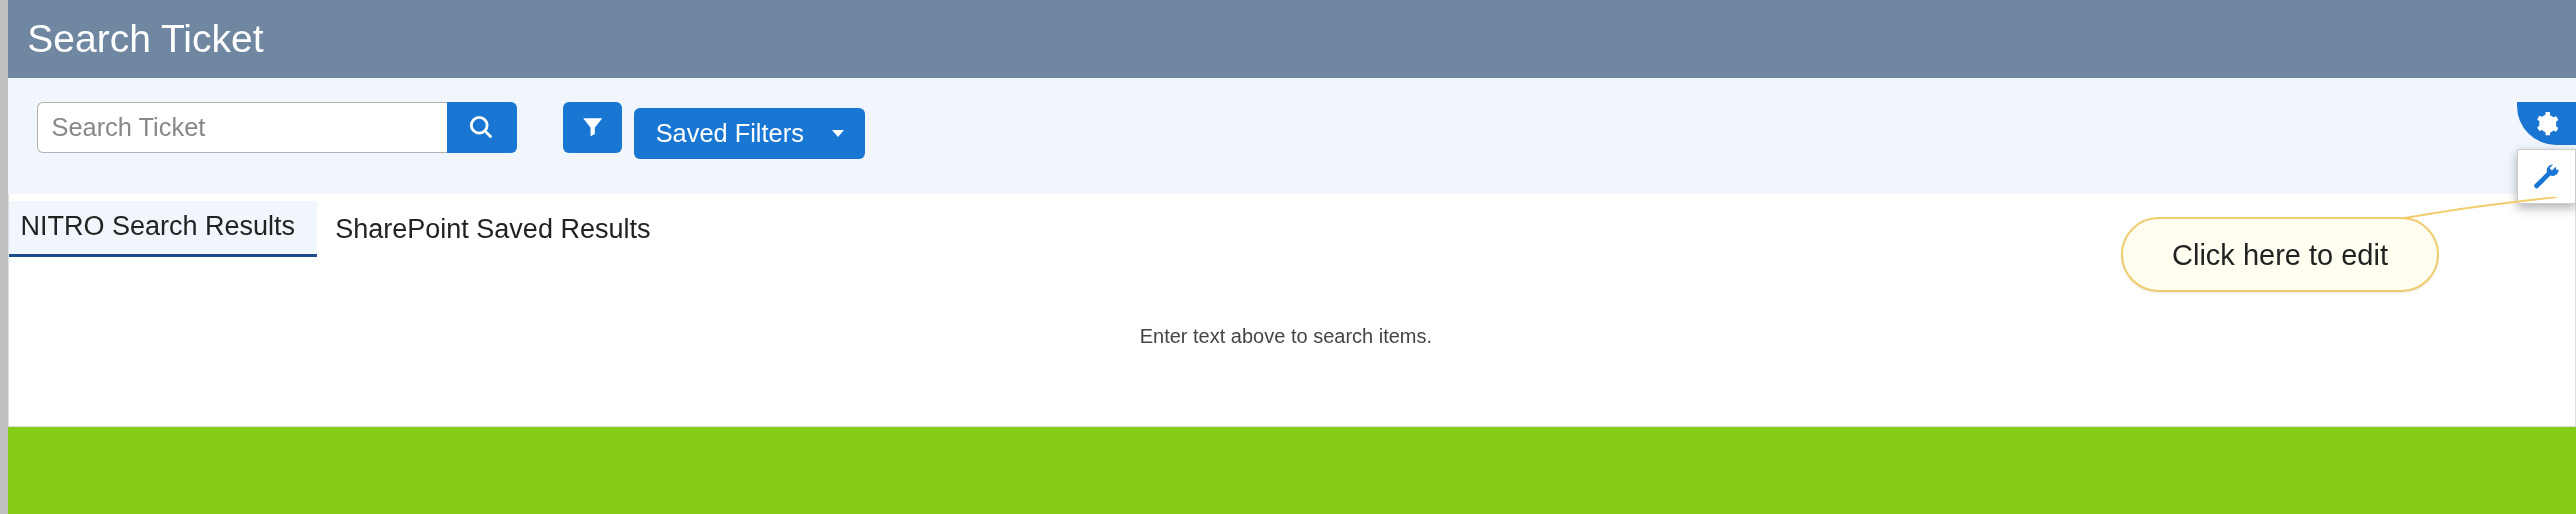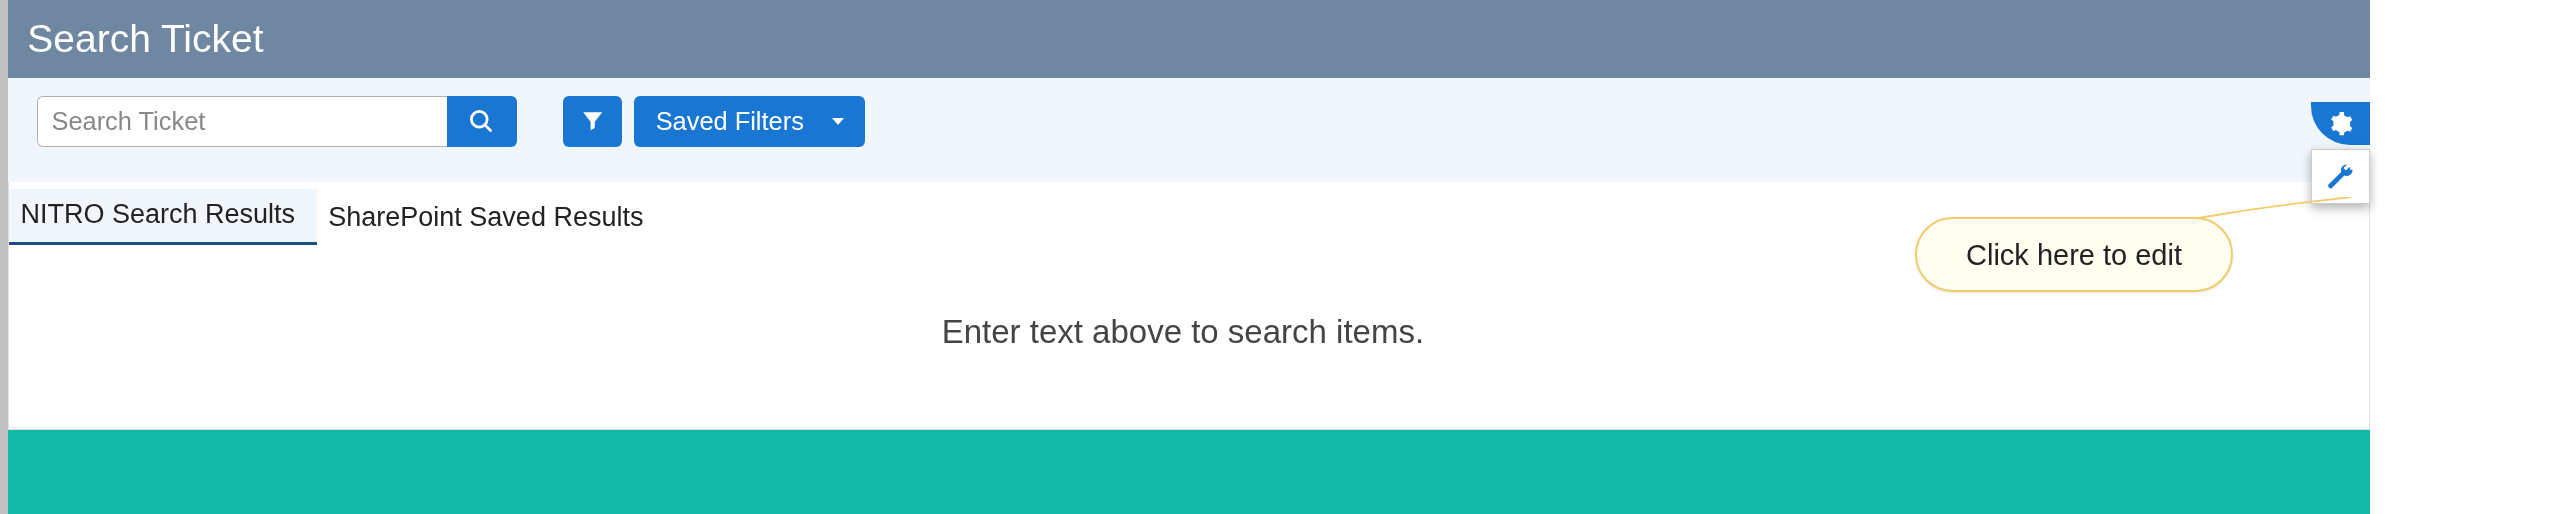--- a/index.html
+++ b/index.html
@@ -1,17 +1,17 @@
 <!DOCTYPE html>
 <html><head>
 <meta charset="utf-8">
 <style>
   * { box-sizing: border-box; }
   html, body { margin:0; padding:0; font-family: "Segoe UI", Arial, sans-serif; background:#fff; }
-  .viewport { position:relative; width:2370px; height:514px; background:#14b8a6; }
+  .viewport { position:relative; width:2576px; height:514px; background:#84cc16; }
   .left-bar { position:absolute; left:0; top:0; width:7.8px; height:514px; background:#c0c0c0; }
   .panel { position:absolute; left:7.8px; top:0; right:0; }
   .header {
     background:#6f87a0;
     color:#fff;
     height:78px;
     padding:0 19.5px;
     display:flex;
     align-items:center;
     font-size:39px;
@@ -45,54 +45,55 @@
     border-radius:5.9px;
     display:flex;
     align-items:center;
     justify-content:center;
     cursor:pointer;
     font-size:25.4px;
     padding:0 17.6px;
   }
   .btn.search-go { border-radius:0 5.9px 5.9px 0; width:70px; }
   .btn.filter-btn { width:59px; margin-left:35px; }
-  .btn.saved-filters { padding:0 21.5px; gap:28px; }
+  .btn.saved-filters { padding:0 21.5px; gap:28px;margin-top:12px; }
   .caret {
     width:0; height:0;
     border-left:6.8px solid transparent;
     border-right:6.8px solid transparent;
     border-top:7.8px solid #fff;
     display:inline-block;
   }
   .content {
     background:#fff;
     border:1px solid #e0e0e0;
     border-top:none;
     position:relative;
   }
   .tabs {
     display:flex;
     align-items:flex-end;
     padding-top:7.8px;
+    gap:7px;
   }
   .tab {
     padding:9.8px 21.5px 11.7px 11.7px;
     font-size:27px;
     color:#222;
     cursor:pointer;
     background:transparent;
     border:none;
   }
   .tab.active {
     background:#f0f6fb;
     border-bottom:3.9px solid #1d4e89;
   }
   .placeholder-msg {
     text-align:center;
-    font-size:33px;
+    font-size:20px;
     color:#444;
     padding:68px 12px 78px 0;
   }
   
   .gear-tab {
     position:absolute;
     top:102px;
     right:0;
     width:59px; height:43px;
     background:#1976d2;

